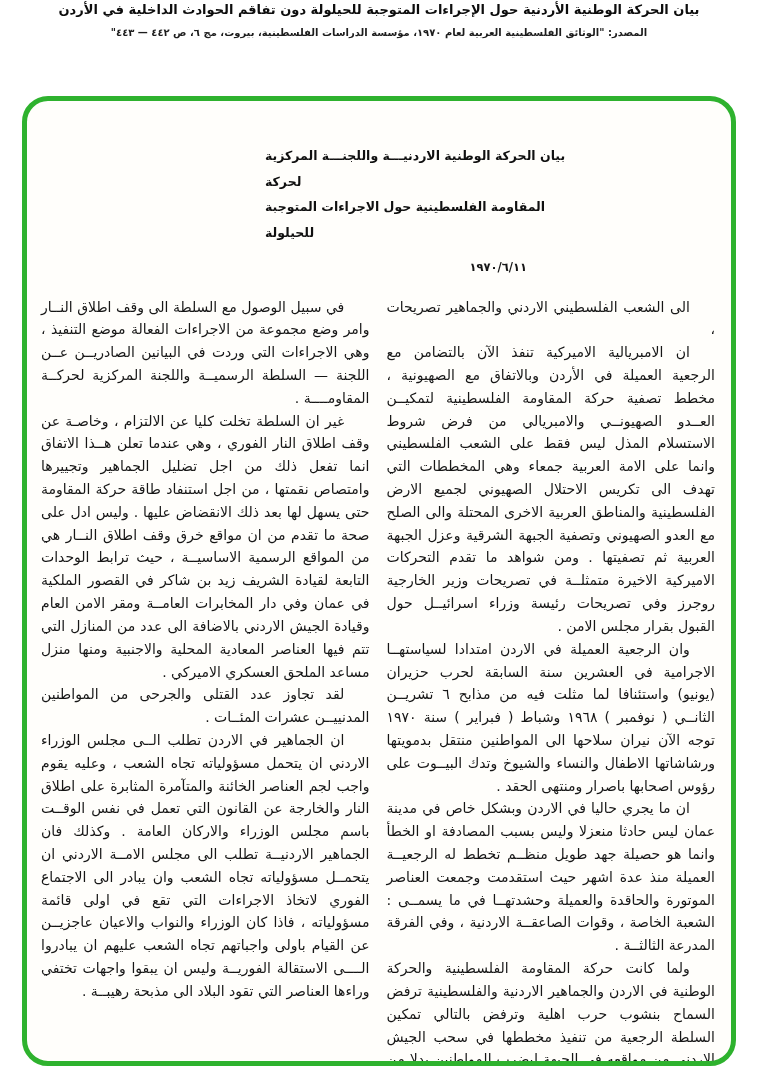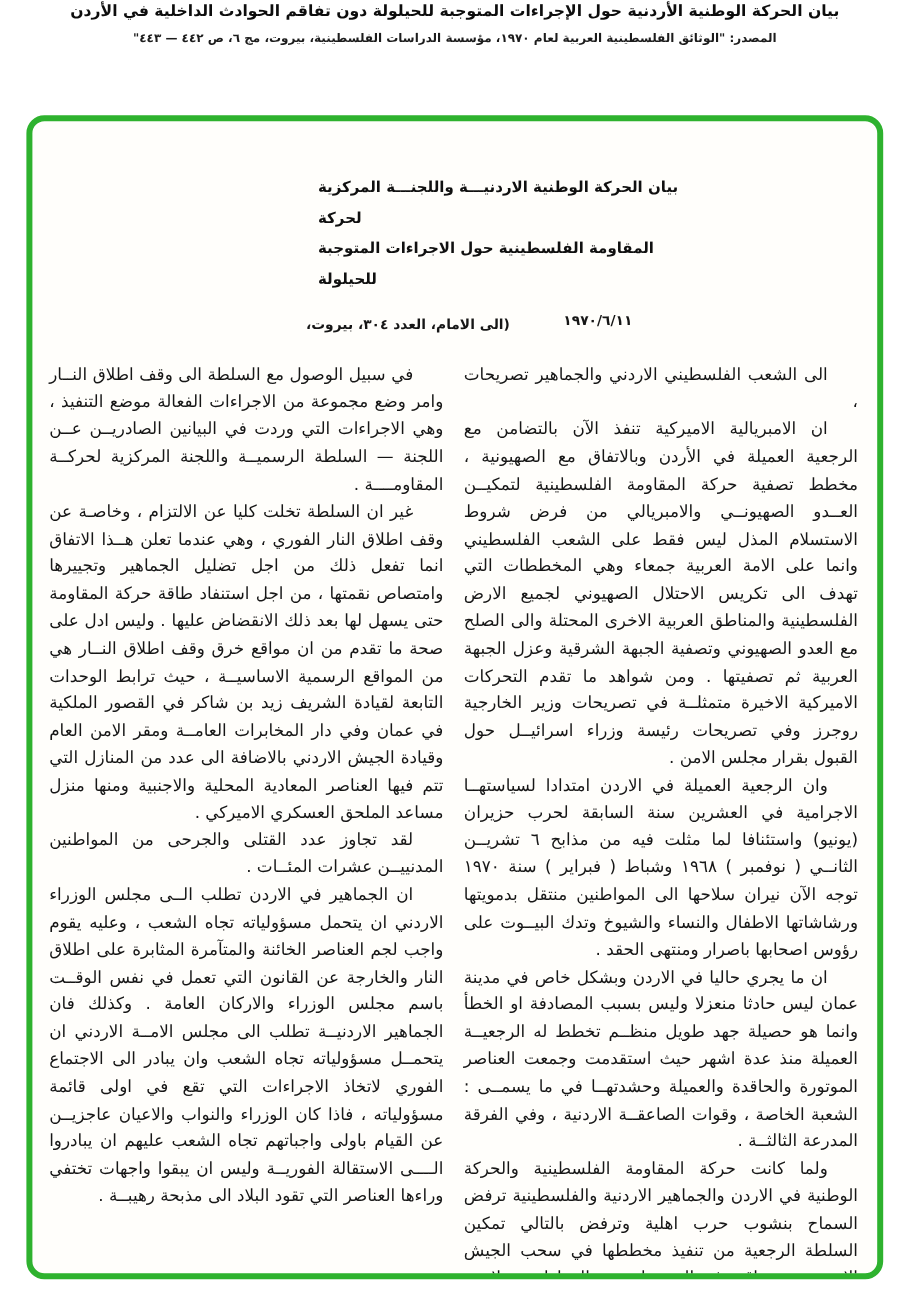--- a/index.html
+++ b/index.html
@@ -34,21 +34,21 @@
     margin-top: 10px;
     color: #1c1c1c;
   }
   .green-box {
     position: absolute;
     left: 22px;
     right: 22px;
     top: 96px;
     bottom: 12px;
     border: 5px solid #2eb22e;
-    border-radius: 15px;
+    border-radius: 26px;
     background: #fffefb;
     box-sizing: border-box;
     padding: 42px 16px 14px 14px;
     overflow: hidden;
   }
   .doc-title {
     font-weight: bold;
     font-size: 12.5px;
     line-height: 2.05;
     width: 322px;
@@ -101,21 +101,20 @@
   <div class="green-box">
 
     <div class="doc-title">
       <div>بيان الحركة الوطنية الاردنيـــة واللجنـــة المركزية لحركة</div>
       <div>المقاومة الفلسطينية حول الاجراءات المتوجبة للحيلولة</div>
     </div>
 
     <div class="doc-meta">
       <span class="doc-date">١٩٧٠/٦/١١</span>
       <span class="doc-pub">
-        <div>(الى الامام، العدد ٣٠٤، بيروت،</div>
       </span>
     </div>
 
     <div class="doc-columns">
 
       <div class="col col-right">
         <p>الى الشعب الفلسطيني الاردني والجماهير تصريحات ،</p>
         <p>ان الامبريالية الاميركية تنفذ الآن بالتضامن مع الرجعية العميلة في الأردن وبالاتفاق مع الصهيونية ، مخطط تصفية حركة المقاومة الفلسطينية لتمكيــن العــدو الصهيونــي والامبريالي من فرض شروط الاستسلام المذل ليس فقط على الشعب الفلسطيني وانما على الامة العربية جمعاء وهي المخططات التي تهدف الى تكريس الاحتلال الصهيوني لجميع الارض الفلسطينية والمناطق العربية الاخرى المحتلة والى الصلح مع العدو الصهيوني وتصفية الجبهة الشرقية وعزل الجبهة العربية ثم تصفيتها . ومن شواهد ما تقدم التحركات الاميركية الاخيرة متمثلــة في تصريحات وزير الخارجية روجرز وفي تصريحات رئيسة وزراء اسرائيــل حول القبول بقرار مجلس الامن .</p>
         <p>وان الرجعية العميلة في الاردن امتدادا لسياستهــا الاجرامية في العشرين سنة السابقة لحرب حزيران (يونيو) واستئنافا لما مثلت فيه من مذابح ٦ تشريــن الثانــي ( نوفمبر ) ١٩٦٨ وشباط ( فبراير ) سنة ١٩٧٠ توجه الآن نيران سلاحها الى المواطنين منتقل بدمويتها ورشاشاتها الاطفال والنساء والشيوخ وتدك البيــوت على رؤوس اصحابها باصرار ومنتهى الحقد .</p>
         <p>ان ما يجري حاليا في الاردن وبشكل خاص في مدينة عمان ليس حادثا منعزلا وليس بسبب المصادفة او الخطأ وانما هو حصيلة جهد طويل منظــم تخطط له الرجعيــة العميلة منذ عدة اشهر حيث استقدمت وجمعت العناصر الموتورة والحاقدة والعميلة وحشدتهــا في ما يسمــى : الشعبة الخاصة ، وقوات الصاعقــة الاردنية ، وفي الفرقة المدرعة الثالثــة .</p>

